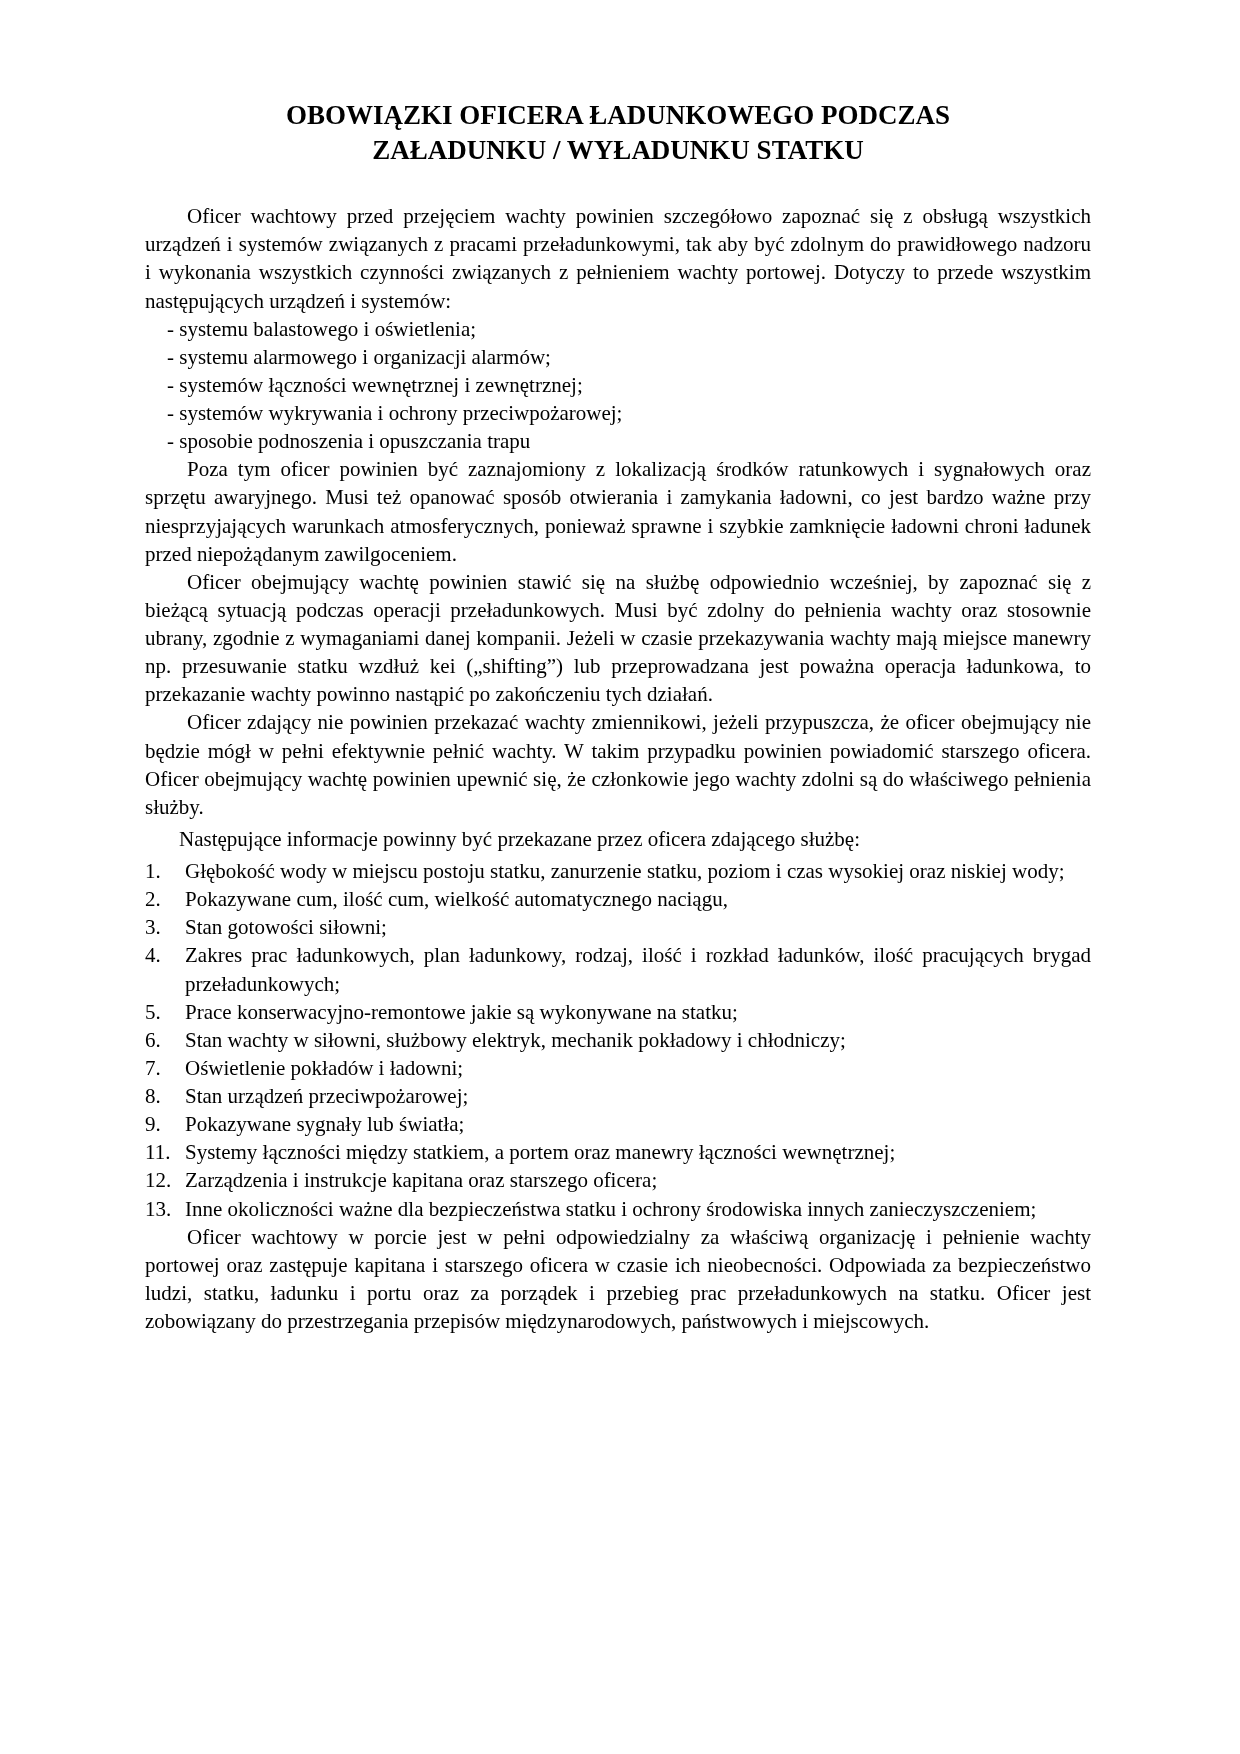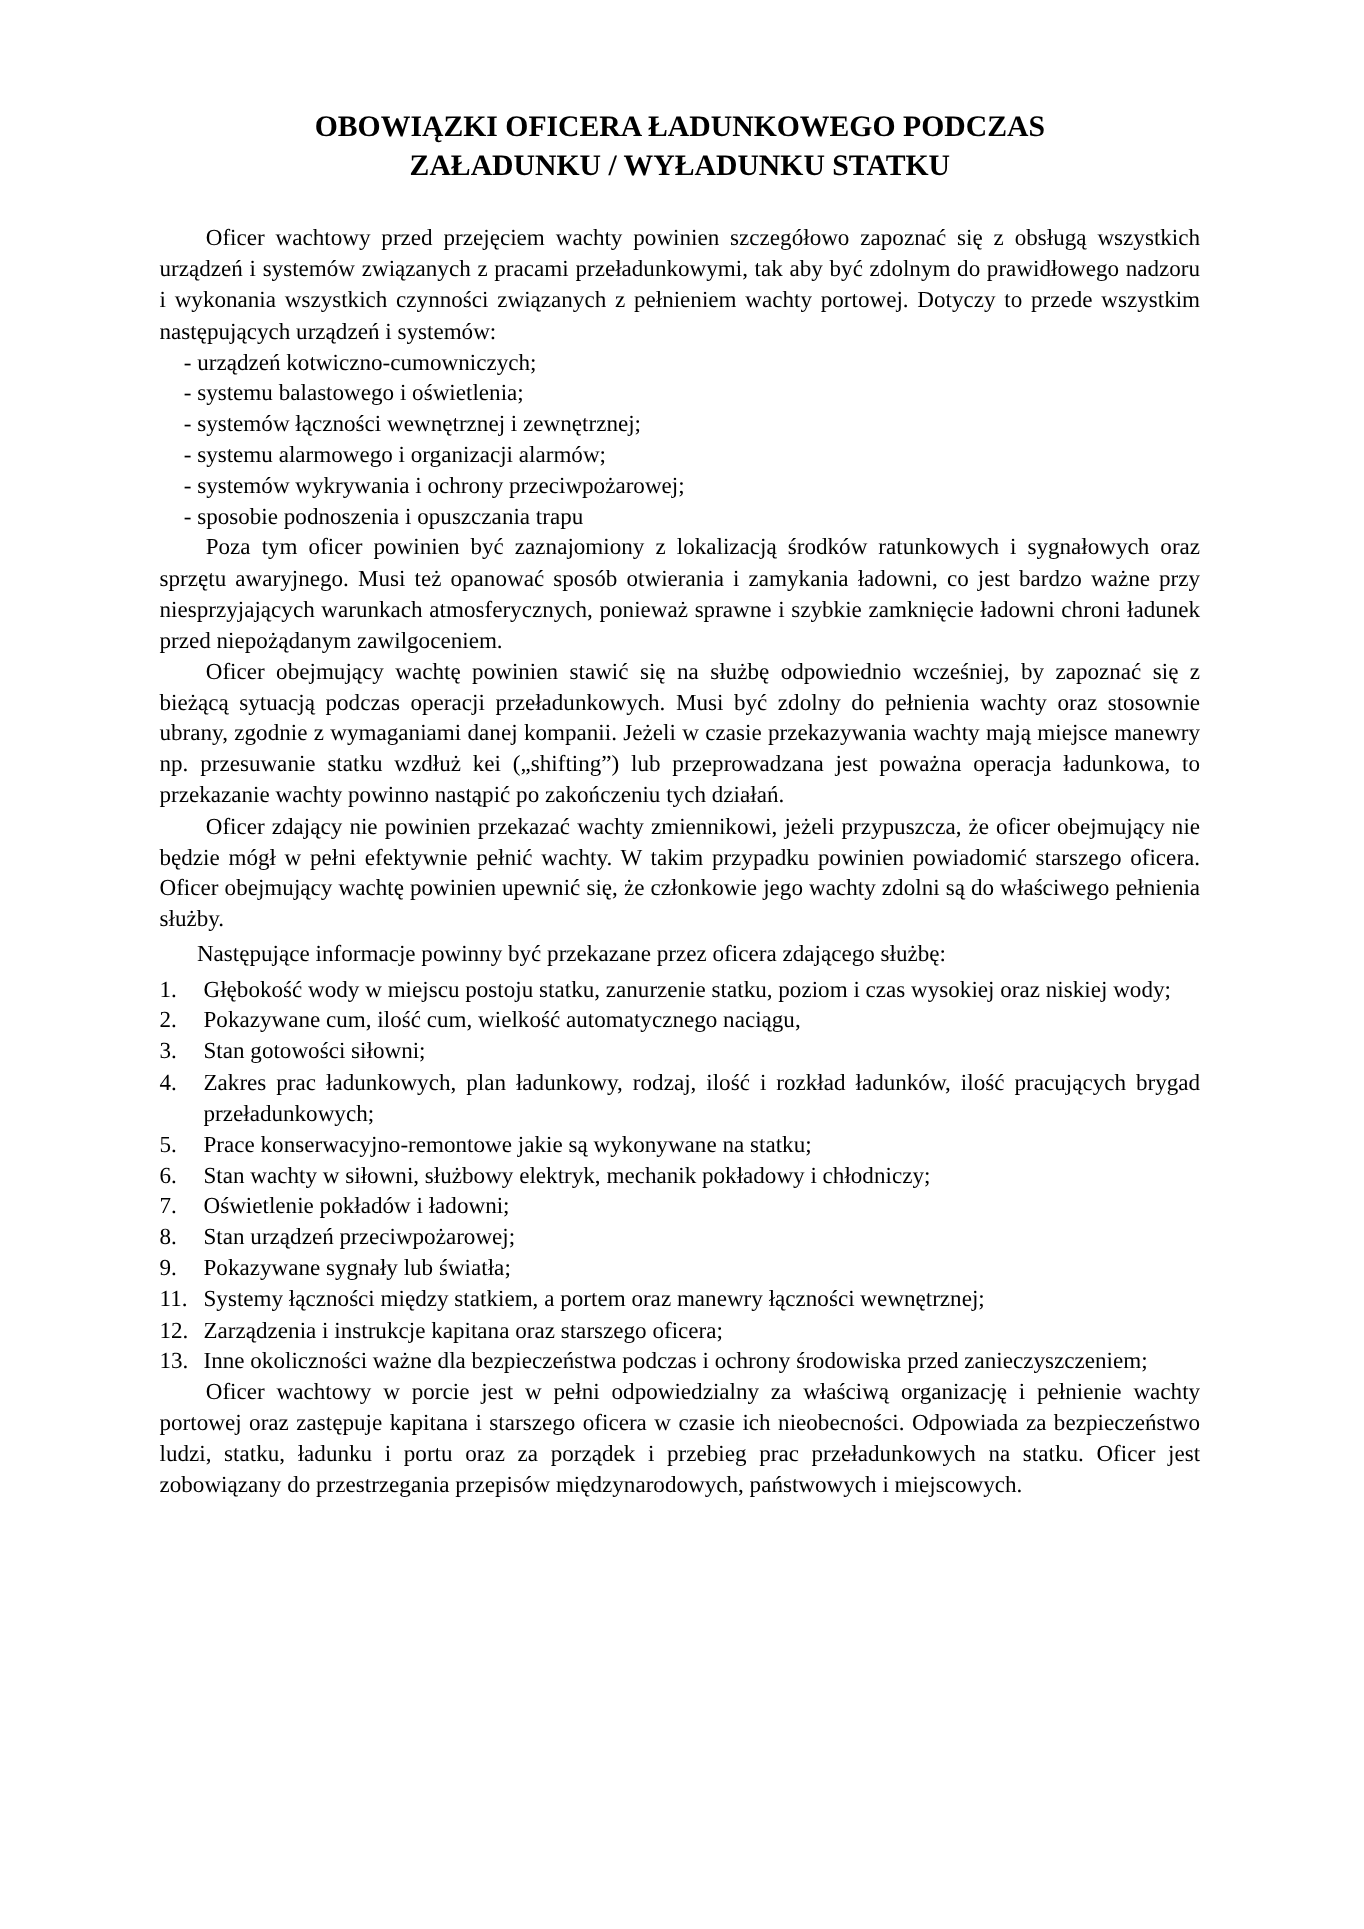--- a/index.html
+++ b/index.html
@@ -73,24 +73,23 @@
 <div class="page">
 
   <h1 class="doc-title">
     <span>OBOWIĄZKI OFICERA ŁADUNKOWEGO PODCZAS</span><br>
     <span>ZAŁADUNKU / WYŁADUNKU STATKU</span>
   </h1>
 
   <p class="para">Oficer wachtowy przed przejęciem wachty powinien szczegółowo zapoznać się z obsługą wszystkich urządzeń i systemów związanych z pracami przeładunkowymi, tak aby być zdolnym do prawidłowego nadzoru i wykonania wszystkich czynności związanych z pełnieniem wachty portowej. Dotyczy to przede wszystkim następujących urządzeń i systemów:</p>
 
   <ul class="dash-list">
-    <li>- urządzeń kotwiczno-cumowniczych;</li>
     <li>- systemu balastowego i oświetlenia;</li>
+    <li>- systemu alarmowego i organizacji alarmów;</li>
     <li>- systemów łączności wewnętrznej i zewnętrznej;</li>
-    <li>- systemu alarmowego i organizacji alarmów;</li>
     <li>- systemów wykrywania i ochrony przeciwpożarowej;</li>
     <li>- sposobie podnoszenia i opuszczania trapu</li>
   </ul>
 
   <p class="para">Poza tym oficer powinien być zaznajomiony z lokalizacją środków ratunkowych i sygnałowych oraz sprzętu awaryjnego. Musi też opanować sposób otwierania i zamykania ładowni, co jest bardzo ważne przy niesprzyjających warunkach atmosferycznych, ponieważ sprawne i szybkie zamknięcie ładowni chroni ładunek przed niepożądanym zawilgoceniem.</p>
 
   <p class="para">Oficer obejmujący wachtę powinien stawić się na służbę odpowiednio wcześniej, by zapoznać się z bieżącą sytuacją podczas operacji przeładunkowych. Musi być zdolny do pełnienia wachty oraz stosownie ubrany, zgodnie z wymaganiami danej kompanii. Jeżeli w czasie przekazywania wachty mają miejsce manewry np. przesuwanie statku wzdłuż kei („shifting”) lub przeprowadzana jest poważna operacja ładunkowa, to przekazanie wachty powinno nastąpić po zakończeniu tych działań.</p>
 
   <p class="para">Oficer zdający nie powinien przekazać wachty zmiennikowi, jeżeli przypuszcza, że oficer obejmujący nie będzie mógł w pełni efektywnie pełnić wachty. W takim przypadku powinien powiadomić starszego oficera. Oficer obejmujący wachtę powinien upewnić się, że członkowie jego wachty zdolni są do właściwego pełnienia służby.</p>
 
@@ -136,19 +135,19 @@
     <li>
       <span class="num">11.</span>
       <span class="num-text">Systemy łączności między statkiem, a portem oraz manewry łączności wewnętrznej;</span>
     </li>
     <li>
       <span class="num">12.</span>
       <span class="num-text">Zarządzenia i instrukcje kapitana oraz starszego oficera;</span>
     </li>
     <li>
       <span class="num">13.</span>
-      <span class="num-text">Inne okoliczności ważne dla bezpieczeństwa podczas i ochrony środowiska przed zanieczyszczeniem;</span>
+      <span class="num-text">Inne okoliczności ważne dla bezpieczeństwa statku i ochrony środowiska innych zanieczyszczeniem;</span>
     </li>
   </ol>
 
   <p class="para closing">Oficer wachtowy w porcie jest w pełni odpowiedzialny za właściwą organizację i pełnienie wachty portowej oraz zastępuje kapitana i starszego oficera w czasie ich nieobecności. Odpowiada za bezpieczeństwo ludzi, statku, ładunku i portu oraz za porządek i przebieg prac przeładunkowych na statku. Oficer jest zobowiązany do przestrzegania przepisów międzynarodowych, państwowych i miejscowych.</p>
 
 </div>
 
 </body></html>

